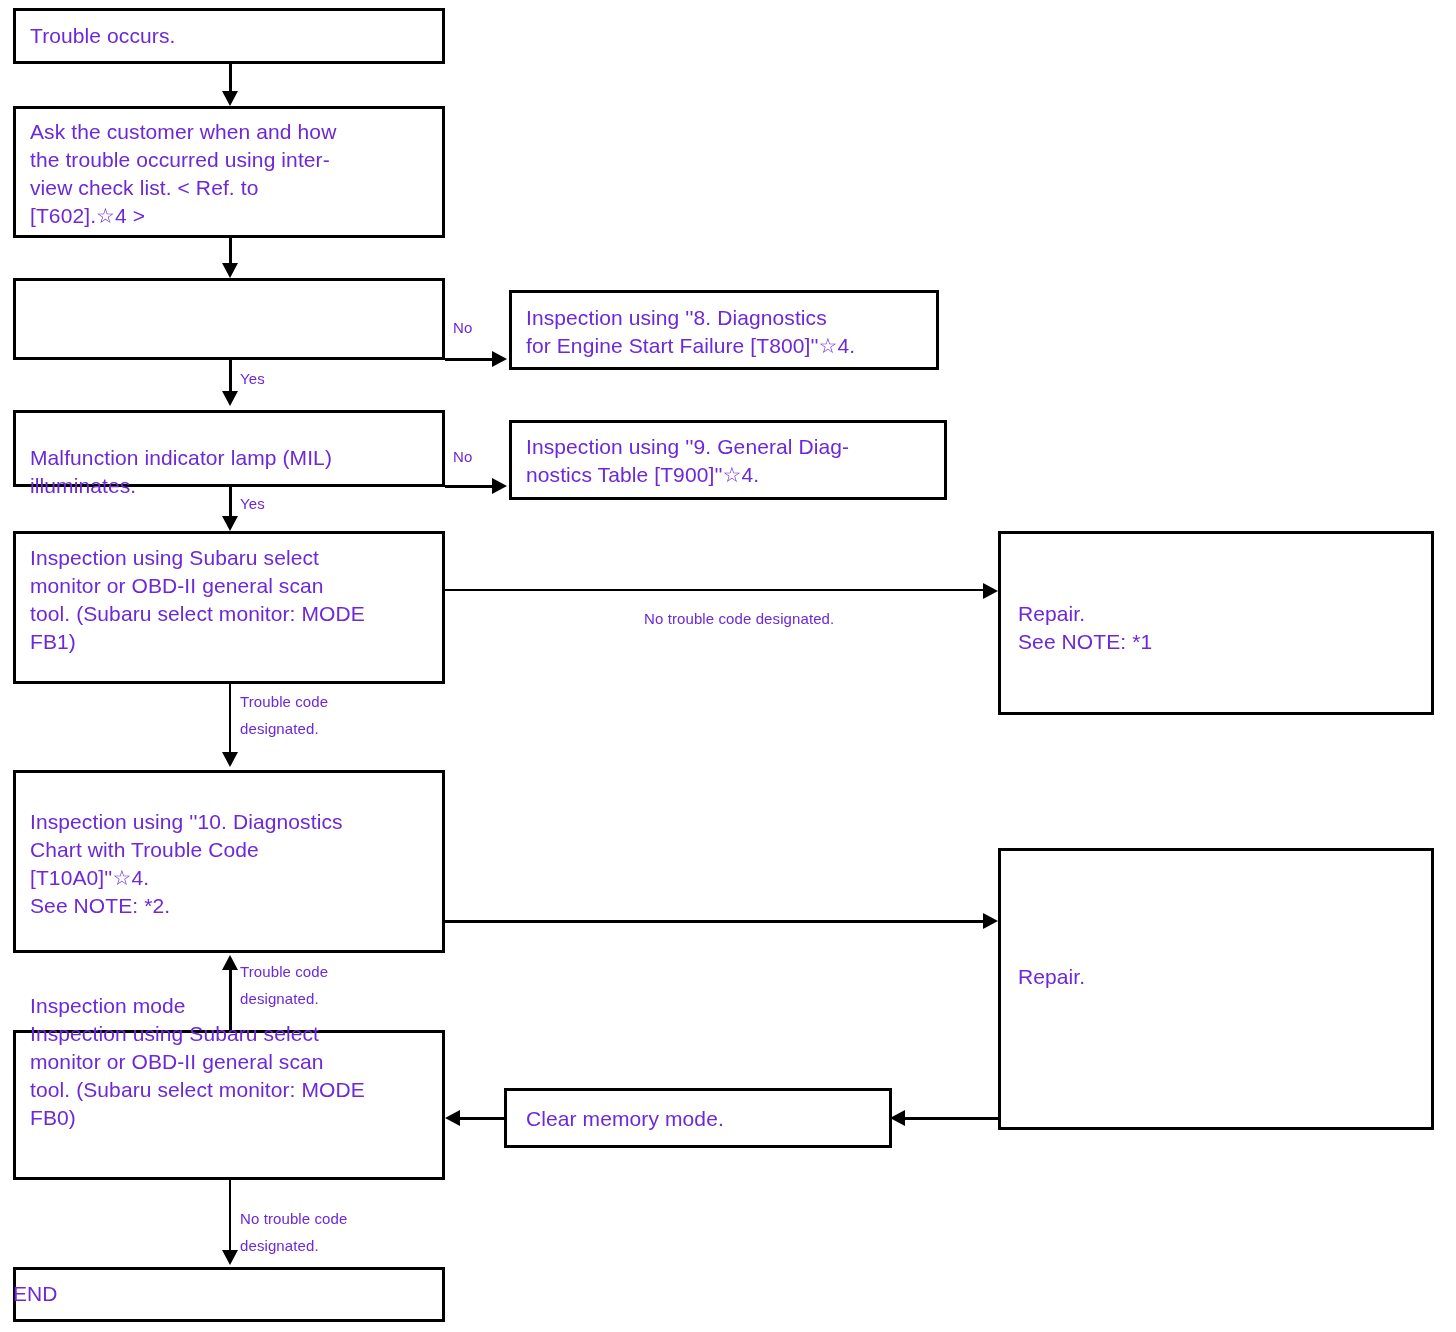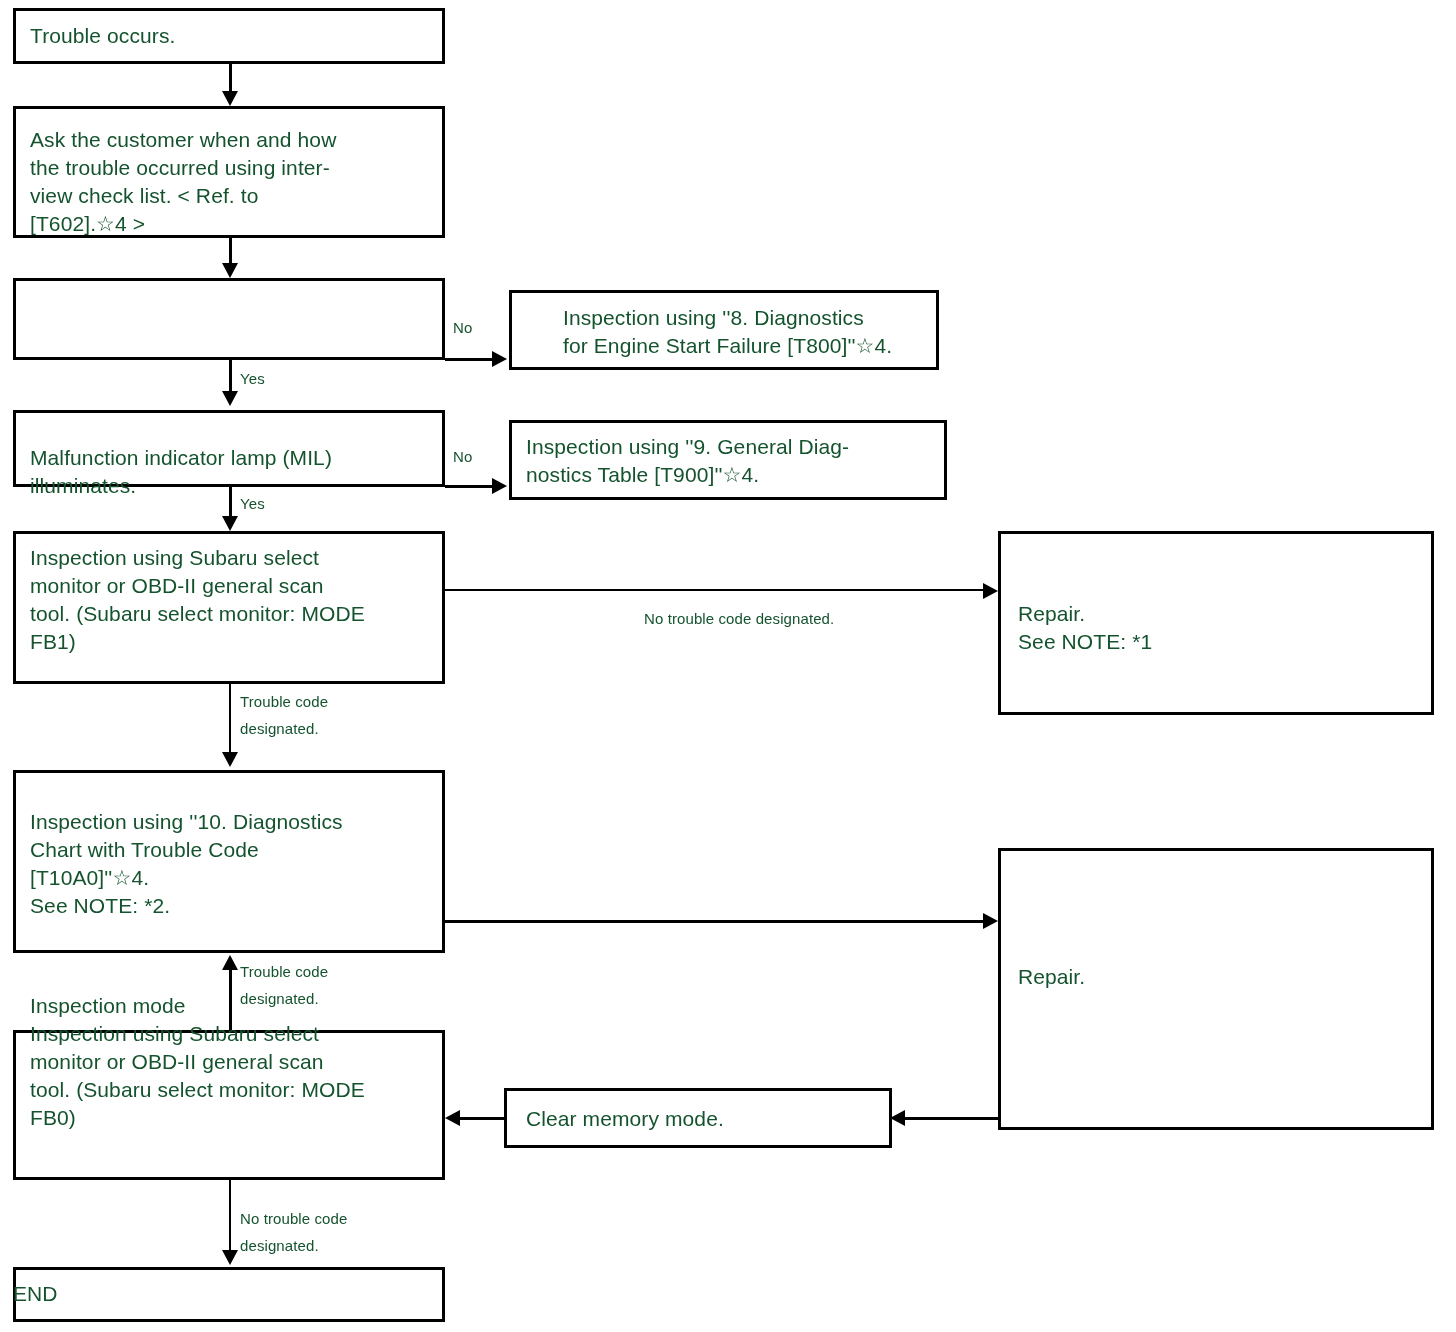--- a/index.html
+++ b/index.html
@@ -7,21 +7,21 @@
     margin: 0;
     padding: 0;
     background: #ffffff;
   }
   #canvas {
     position: relative;
     width: 1456px;
     height: 1332px;
     background: #ffffff;
     font-family: "Liberation Sans", sans-serif;
-    color: #14532d;
+    color: #6d28d9;
     overflow: hidden;
   }
   .box {
     position: absolute;
     box-sizing: border-box;
     border: 3px solid #000000;
     background: #ffffff;
   }
   .box-text {
     position: absolute;
@@ -89,36 +89,36 @@
 
 <div id="canvas">
 
   <div class="box" style="left:13px; top:8px; width:432px; height:56px;"></div>
   <div class="box-text" style="left:30px; top:22px; width:400px;">Trouble occurs.</div>
 
   <div class="vline" style="left:229px; top:64px; height:28px;"></div>
   <div class="arrow-down" style="left:222px; top:91px;"></div>
 
   <div class="box" style="left:13px; top:106px; width:432px; height:132px;"></div>
-  <div class="box-text" style="left:30px; top:118px; width:405px;margin-top:8px;">Ask the customer when and how
+  <div class="box-text" style="left:30px; top:118px; width:405px;">Ask the customer when and how
 the trouble occurred using inter-
 view check list.  &lt; Ref. to
 [T602].☆4 &gt;</div>
 
   <div class="vline" style="left:229px; top:238px; height:26px;"></div>
   <div class="arrow-down" style="left:222px; top:263px;"></div>
 
   <div class="box" style="left:13px; top:278px; width:432px; height:82px;"></div>
 
   <div class="hline" style="left:445px; top:358px; width:50px;"></div>
   <div class="arrow-right" style="left:492px; top:351px;"></div>
   <div class="edge-label" style="left:453px; top:314px;">No</div>
 
   <div class="box" style="left:509px; top:290px; width:430px; height:80px;"></div>
-  <div class="box-text" style="left:526px; top:304px; width:412px;margin-left:37px;">Inspection using ''8. Diagnostics
+  <div class="box-text" style="left:526px; top:304px; width:412px;">Inspection using ''8. Diagnostics
 for Engine Start Failure [T800]''☆4.</div>
 
   <div class="vline" style="left:229px; top:360px; height:32px;"></div>
   <div class="arrow-down" style="left:222px; top:391px;"></div>
   <div class="edge-label" style="left:240px; top:365px;">Yes</div>
 
   <div class="box" style="left:13px; top:410px; width:432px; height:77px;"></div>
   <div class="box-text" style="left:30px; top:427px; width:412px;margin-top:17px;">Malfunction indicator lamp (MIL)
 illuminates.</div>
 

